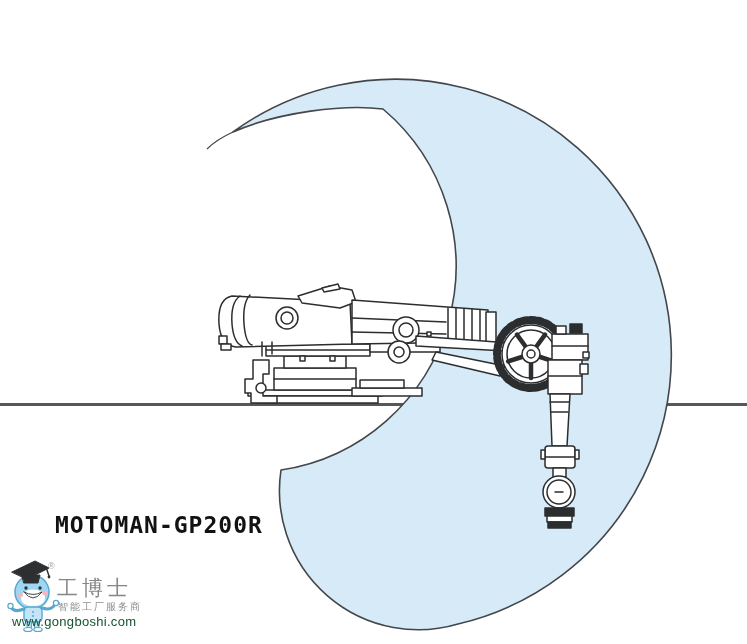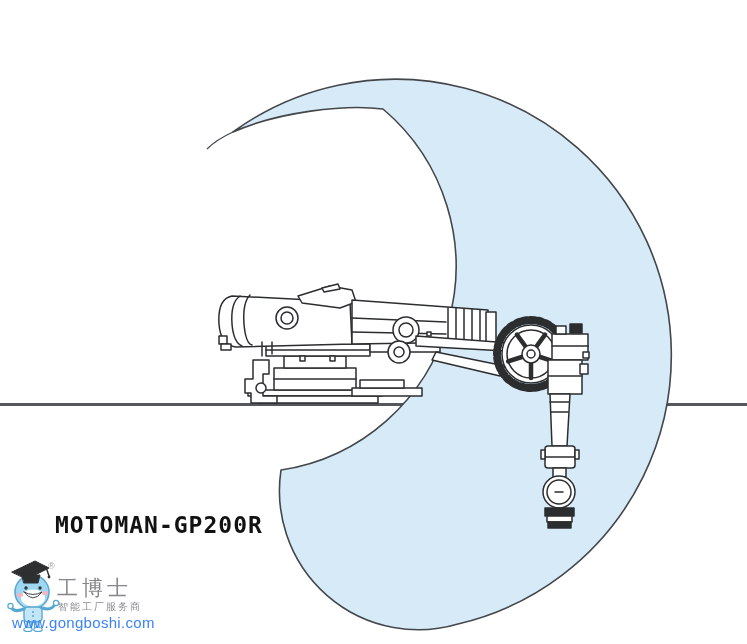--- a/index.html
+++ b/index.html
@@ -19,21 +19,21 @@
     font-family:"DejaVu Serif","Liberation Serif",serif;
     font-weight:400;font-size:21px;letter-spacing:4px;color:#85878a;
     white-space:nowrap;
   }
   .brand-tagline{
     position:absolute;left:58px;top:600px;
     font-size:10px;letter-spacing:2px;color:#8b8d90;white-space:nowrap;
   }
   .brand-site{
     position:absolute;left:12px;top:614px;
-    font-size:15px;letter-spacing:0.3px;color:#3b82f6;white-space:nowrap;
+    font-size:13px;letter-spacing:0.3px;color:#14532d;white-space:nowrap;
   }
   .reg-mark{
     position:absolute;left:48px;top:561px;
     font-size:9px;color:#a0a2a5;
   }
 </style>
 </head>
 <body>
 
 <div class="stage">

